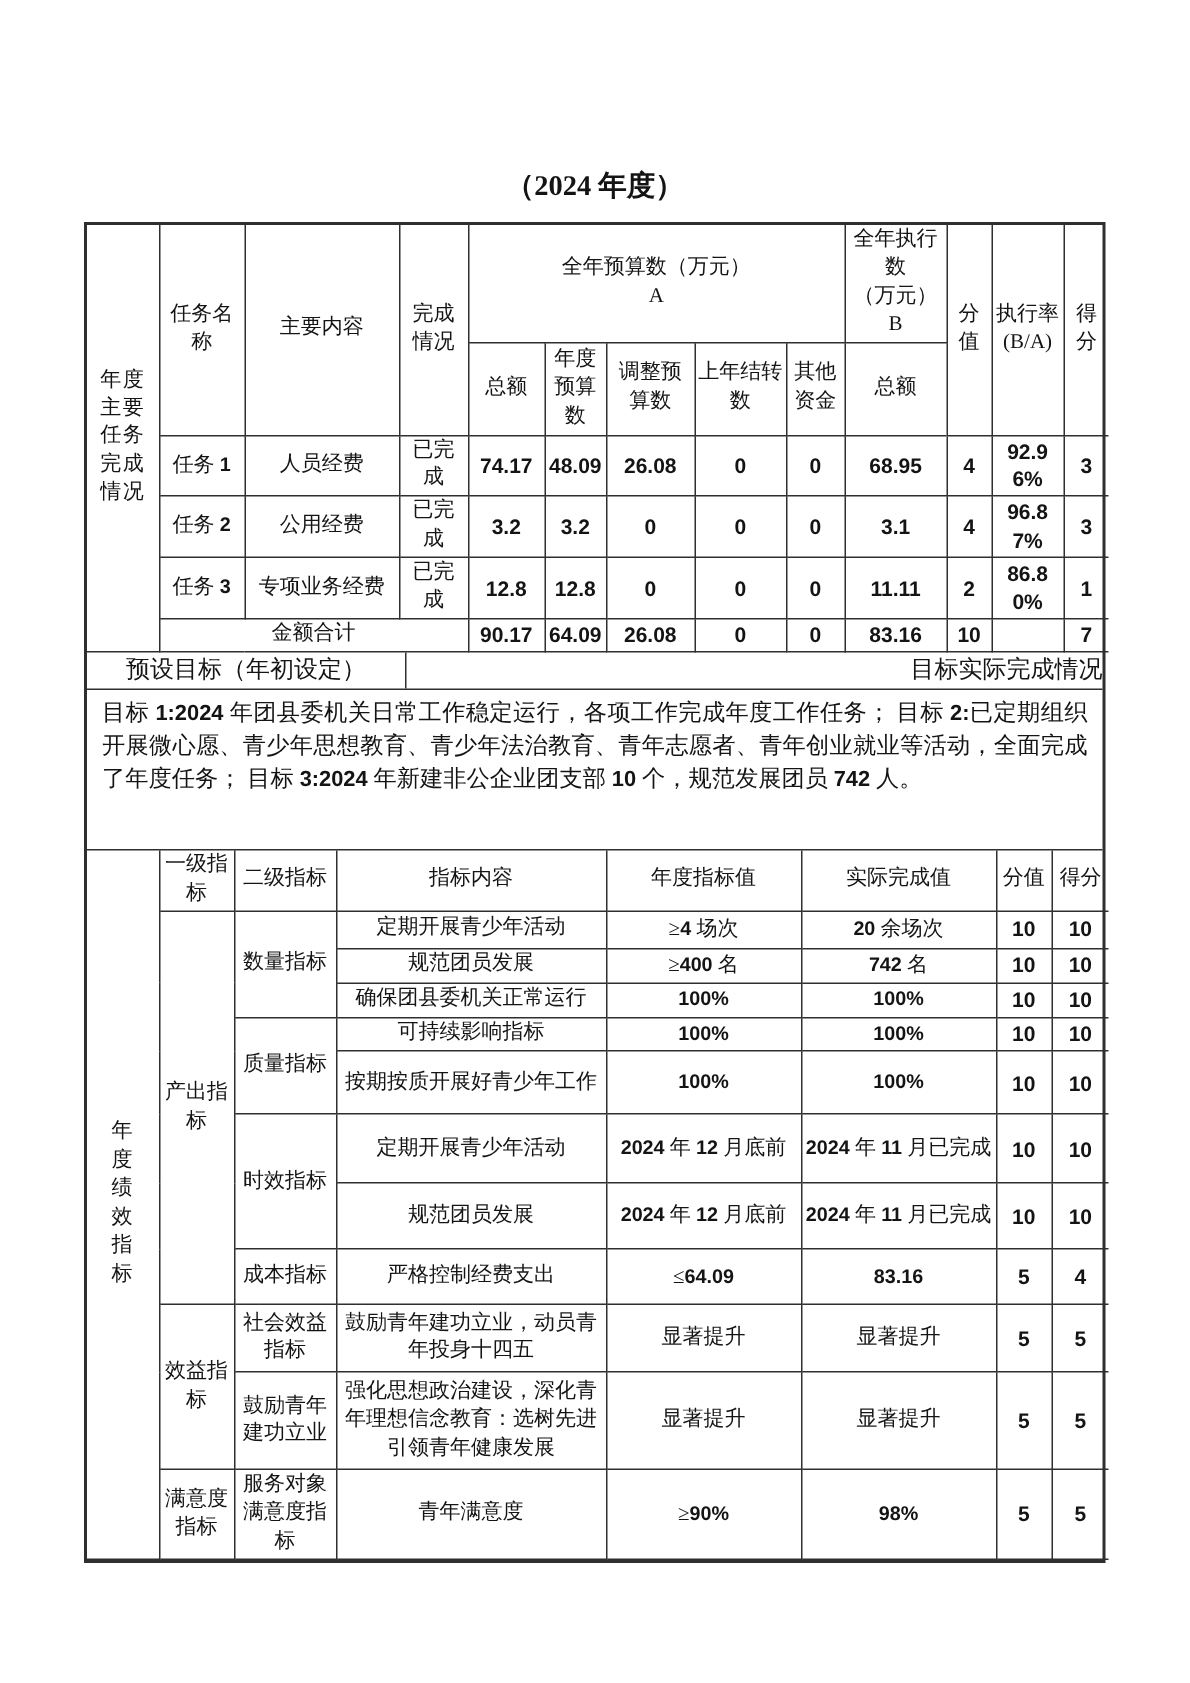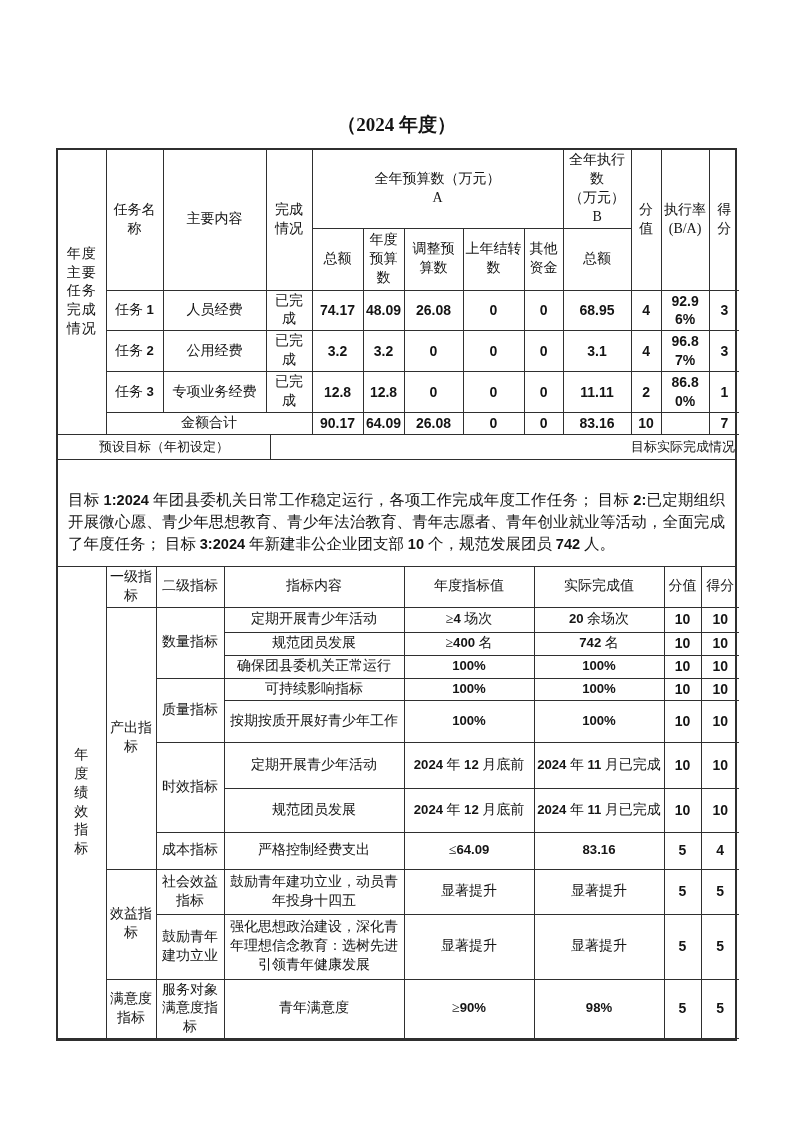--- a/index.html
+++ b/index.html
@@ -42,26 +42,26 @@
   b { font-family: "Liberation Sans", "DejaVu Sans", sans-serif; font-weight: 600; font-size: 0.94em; }
 
   
   .secC { display: flex; border-bottom: 1px solid var(--bd); }
   .sideC {
     width: 49px; border-right: 1px solid var(--bd);
     display: flex; align-items: center; justify-content: center;
     text-align: center; font-size: 15px; line-height: 25px; white-space: pre-line;
   }
   .goalsMain { flex: 1; min-width: 0; }
-  .goalsHead { display: flex; border-bottom: 1px solid var(--bd); height: 25px; line-height: 24px; font-size: 13px; }
+  .goalsHead { display: flex; border-bottom: 1px solid var(--bd); height: 25px; line-height: 24px; font-size: 16px; }
   .gh1 { width: 213px; border-right: 1px solid var(--bd); text-align: center; }
   .gh2 { flex: 1; text-align: right; }
   .goalsBody { display: flex; min-height: 106px; }
   .gb1 { width: 182px; border-right: 1px solid var(--bd); padding: 7px 8px 4px; font-size: 15.5px; line-height: 21.5px; text-align: justify; }
-  .gb2 { flex: 1; padding: 5px 10px 4px; font-size: 15.5px; line-height: 21.5px; text-align: justify; margin-top: 24px; }
+  .gb2 { flex: 1; padding: 5px 10px 4px; font-size: 15.5px; line-height: 21.5px; text-align: justify; }
 </style>
 </head>
 <body>
 
 <div class="page">
 
   <div class="titleWrap">
     <div class="subtitle">（2024 年度）</div>
   </div>
 

